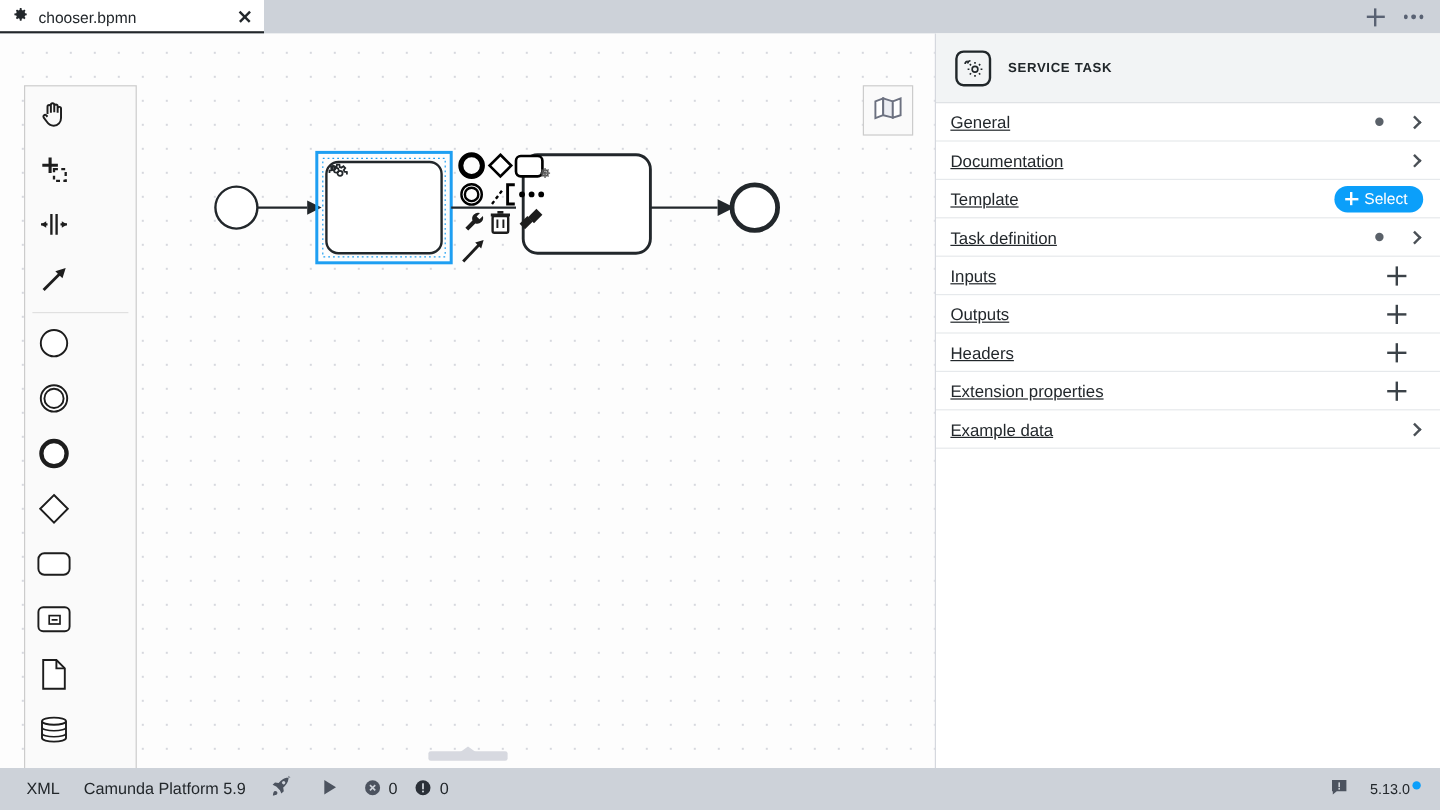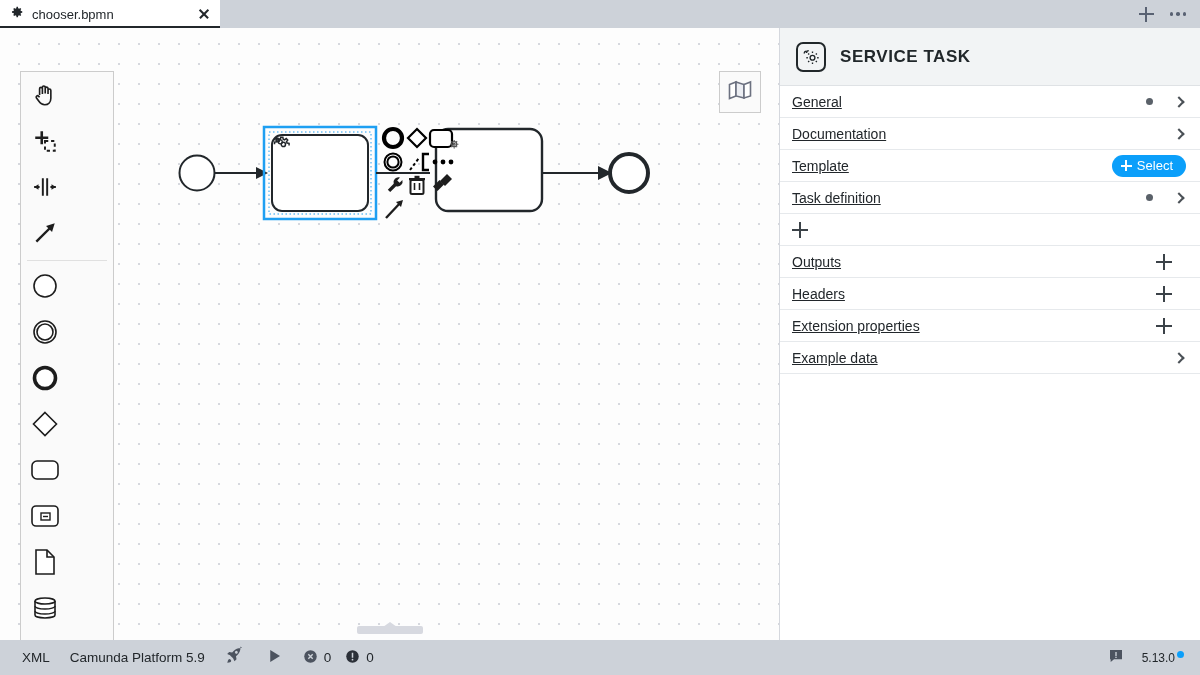--- a/index.html
+++ b/index.html
@@ -95,21 +95,21 @@
   }
   .panel-header {
     height: 58px; background: #f2f4f5; display: flex; align-items: center;
     gap: 14px; padding: 0 16px; border-bottom: 1px solid #dfe2e5;
   }
   .panel-header-icon {
     width: 30px; height: 30px; border: 2px solid #21272a; border-radius: 7px;
     display: flex; align-items: center; justify-content: center;
   }
   .panel-header-title {
-    font-size: 17px; font-weight: bold; letter-spacing: .55px; color: #21272a;
+    font-size: 11px; font-weight: bold; letter-spacing: .55px; color: #21272a;
   }
   .group-row {
     height: 32px; display: flex; align-items: center; padding: 0 14px 0 12px;
     border-bottom: 1px solid #e6e9ec; cursor: pointer;
   }
   .group-label { font-size: 14px; color: #22272b; flex: 1; text-decoration: underline; }
   .group-dot { width: 7px; height: 7px; border-radius: 50%; background: #5a6169; margin-right: 22px; }
   .chev {
     width: 8px; height: 8px; border-right: 2px solid #4a5056; border-bottom: 2px solid #4a5056;
     transform: rotate(-45deg); margin-right: 3px;
@@ -408,20 +408,21 @@
         </button>
       </div>
 
       <div class="group-row">
         <span class="group-label">Task definition</span>
         <span class="group-dot"></span>
         <span class="chev"></span>
       </div>
 
       <div class="group-row">
+        <span class="group-label">Inputs</span>
         <span class="row-plus"></span>
       </div>
 
       <div class="group-row">
         <span class="group-label">Outputs</span>
         <span class="row-plus"></span>
       </div>
 
       <div class="group-row">
         <span class="group-label">Headers</span>

